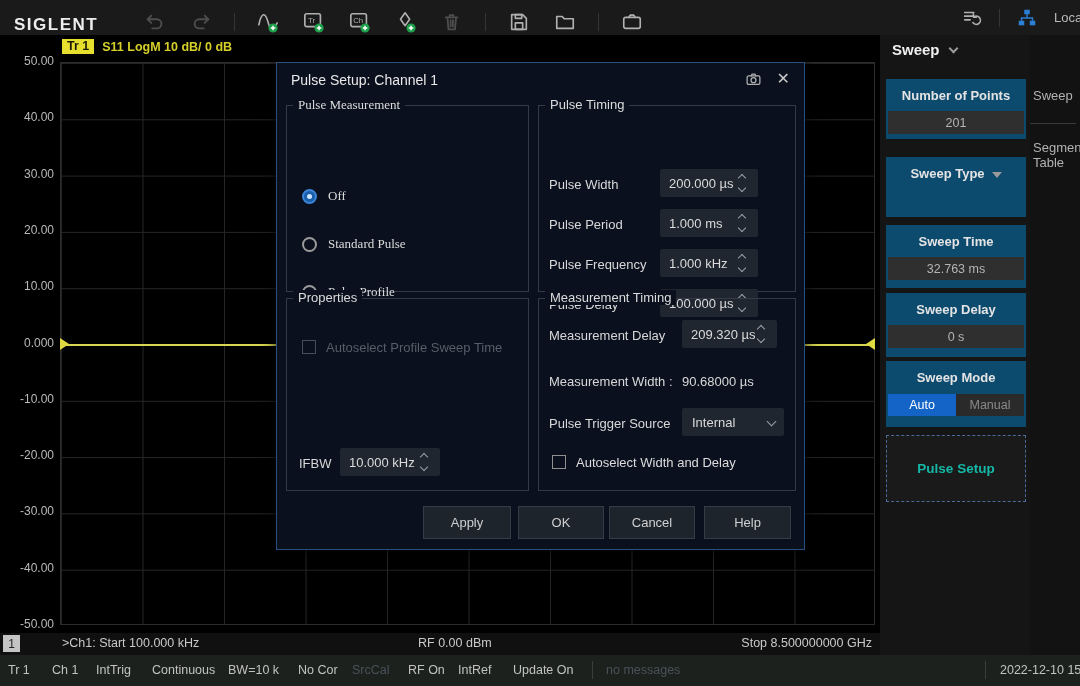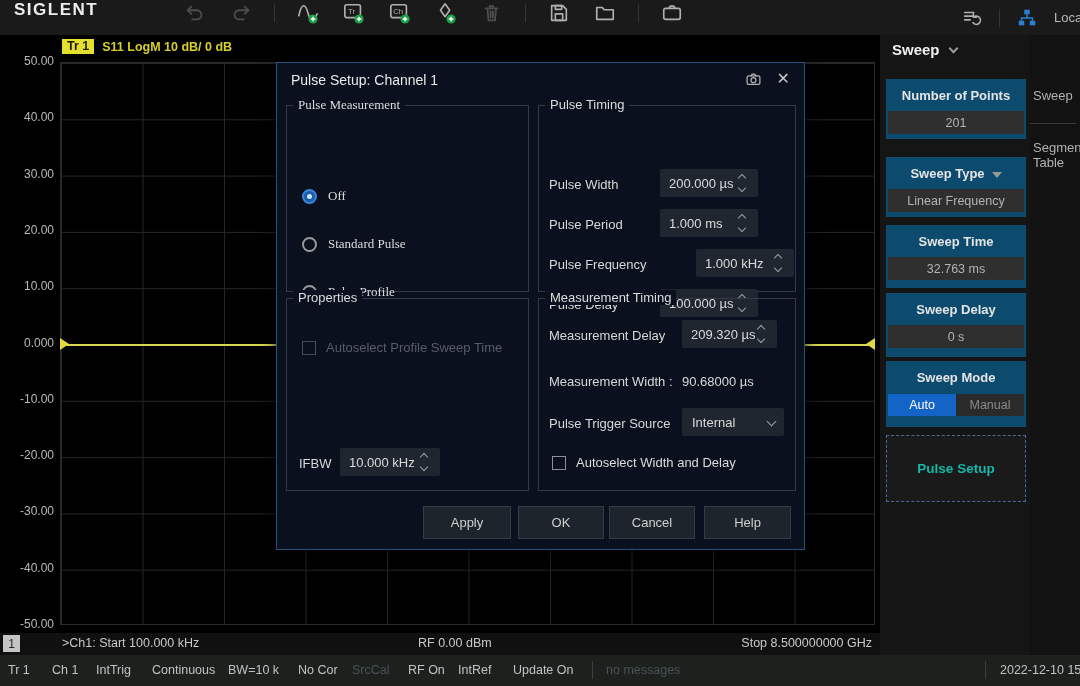--- a/index.html
+++ b/index.html
@@ -1,21 +1,21 @@
 <!DOCTYPE html>
 <html><head>
 <meta charset="utf-8">
 <style>
   * { margin:0; padding:0; box-sizing:border-box; }
   html,body { background:#000; }
   body { font-family:"Liberation Sans","DejaVu Sans",sans-serif; }
   .app { position:relative; width:1080px; height:686px; overflow:hidden; background:#000; }
 
   
-  .toolbar { position:absolute; left:0; top:0; width:1080px; height:35px; background:#1a1a1a; display:flex; align-items:flex-start;gap:40px; }
+  .toolbar { position:absolute; left:0; top:0; width:1080px; height:35px; background:#1a1a1a; display:flex; align-items:flex-end; }
   .logo { color:#ededed; font-weight:bold; font-size:17px; letter-spacing:1.5px; margin-left:14px; }
   .tb-icons { display:flex; align-items:center; margin-left:44px; gap:20px; }
   .tb-btn { width:26px; height:26px; position:relative; display:flex; align-items:center; justify-content:center; cursor:pointer; }
   .tb-btn svg { width:22px; height:22px; }
   .tb-sep { width:1px; height:18px; background:#353535; }
   .tb-right { position:absolute; right:0; top:0; height:35px; display:flex; align-items:center; gap:14px; padding-right:0; }
   .local-label { color:#b9b9b9; font-size:13px; white-space:nowrap; width:26px; overflow:hidden; }
 
   
   .graph-area { position:absolute; left:0; top:35px; width:880px; height:620px; background:#000; }
@@ -74,21 +74,21 @@
   .radio { width:15px; height:15px; border:2px solid #9a9a9a; border-radius:50%; position:relative; }
   .radio.sel { border-color:#3d85d8; background:#1b5faa; }
   .radio.sel::after { content:""; position:absolute; left:3px; top:3px; width:5px; height:5px; border-radius:50%; background:#cfe6ff; }
   .radio-label { color:#dcdcdc; font-size:13px; }
   .frow-label { position:absolute; color:#d8d8d8; font-size:13px; }
   .field { position:absolute; height:28px; background:#1f2630; border-radius:2px; color:#dadada; font-size:13px; display:flex; align-items:center; padding-left:9px; cursor:text; }
   .spin { position:absolute; right:5px; top:0; height:28px; width:14px; display:flex; flex-direction:column; justify-content:center; gap:4px; cursor:pointer; }
   .chU { width:6px; height:6px; border-left:1.5px solid #98a0a8; border-top:1.5px solid #98a0a8; transform:rotate(45deg); }
   .chD { width:6px; height:6px; border-right:1.5px solid #98a0a8; border-bottom:1.5px solid #98a0a8; transform:rotate(45deg); }
   .checkbox { width:14px; height:14px; border:1px solid #8f8f8f; background:transparent; flex:0 0 auto; }
-  .cb-row { position:absolute; display:flex; align-items:flex-end; gap:10px; cursor:pointer; }
+  .cb-row { position:absolute; display:flex; align-items:flex-start; gap:10px; cursor:pointer; }
   .cb-label { color:#dcdcdc; font-size:13px; }
   .cb-disabled .checkbox { border-color:#474d55; }
   .cb-disabled .cb-label { color:#575e68; }
   .static-val { position:absolute; color:#d8d8d8; font-size:13px; }
   .dropdown { position:absolute; height:28px; background:#1f2630; border-radius:2px; color:#dadada; font-size:13px; display:flex; align-items:center; padding-left:10px; cursor:pointer; }
   .dd-chev { position:absolute; right:9px; top:10px; width:7px; height:7px; border-right:1.7px solid #98a0a8; border-bottom:1.7px solid #98a0a8; transform:rotate(45deg); }
   .dlg-btn { position:absolute; top:443px; height:33px; background:#1e242c; border:1px solid #363c45; color:#cfcfcf; font-size:13px; display:flex; align-items:center; justify-content:center; cursor:pointer; }
   svg .s { stroke:#b0b0b0; stroke-width:1.8; fill:none; stroke-linecap:round; stroke-linejoin:round; }
   svg .sd { stroke:#4d4d4d; stroke-width:2; fill:none; stroke-linecap:round; stroke-linejoin:round; }
   svg .badge { fill:#1ea04a; }
@@ -235,21 +235,20 @@
     <div class="sb-panel" style="top:44px;height:60px;">
       <div class="sb-label">Number of Points</div>
       <div class="sb-value">201</div>
     </div>
 
     <div class="sb-panel" style="top:122px;height:60px;">
       <div class="sb-label">
         <span>Sweep Type</span>
         <span class="tri-down"></span>
       </div>
-      <div class="sb-value">Linear Frequency</div>
     </div>
 
     <div class="sb-panel" style="top:190px;height:63px;">
       <div class="sb-label">Sweep Time</div>
       <div class="sb-value">32.763 ms</div>
     </div>
 
     <div class="sb-panel" style="top:258px;height:64px;">
       <div class="sb-label">Sweep Delay</div>
       <div class="sb-value">0 s</div>
@@ -331,21 +330,21 @@
       </div>
       <span class="frow-label" style="left:10px;top:111px;">Pulse Period</span>
       <div class="field" style="left:121px;top:103px;width:98px;">
         <span>1.000 ms</span>
         <span class="spin">
             <span class="chU"></span>
             <span class="chD"></span>
           </span>
       </div>
       <span class="frow-label" style="left:10px;top:151px;">Pulse Frequency</span>
-      <div class="field" style="left:121px;top:143px;width:98px;margin-left:36px;">
+      <div class="field" style="left:121px;top:143px;width:98px;">
         <span>1.000 kHz</span>
         <span class="spin">
             <span class="chU"></span>
             <span class="chD"></span>
           </span>
       </div>
       <span class="frow-label" style="left:10px;top:191px;">Pulse Delay</span>
       <div class="field" style="left:121px;top:183px;width:98px;">
         <span>100.000 µs</span>
         <span class="spin">

